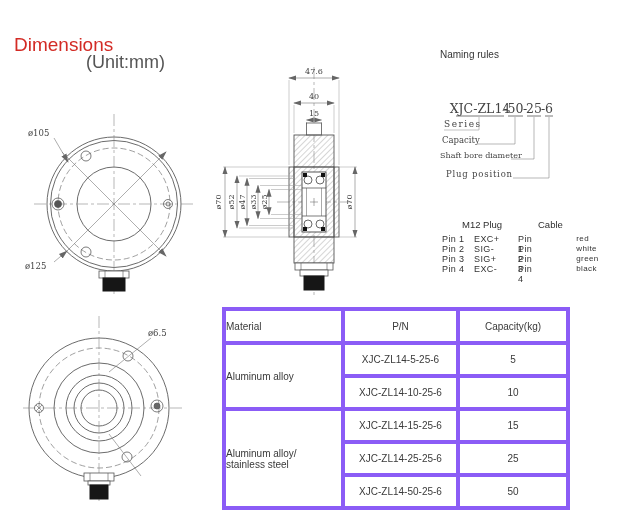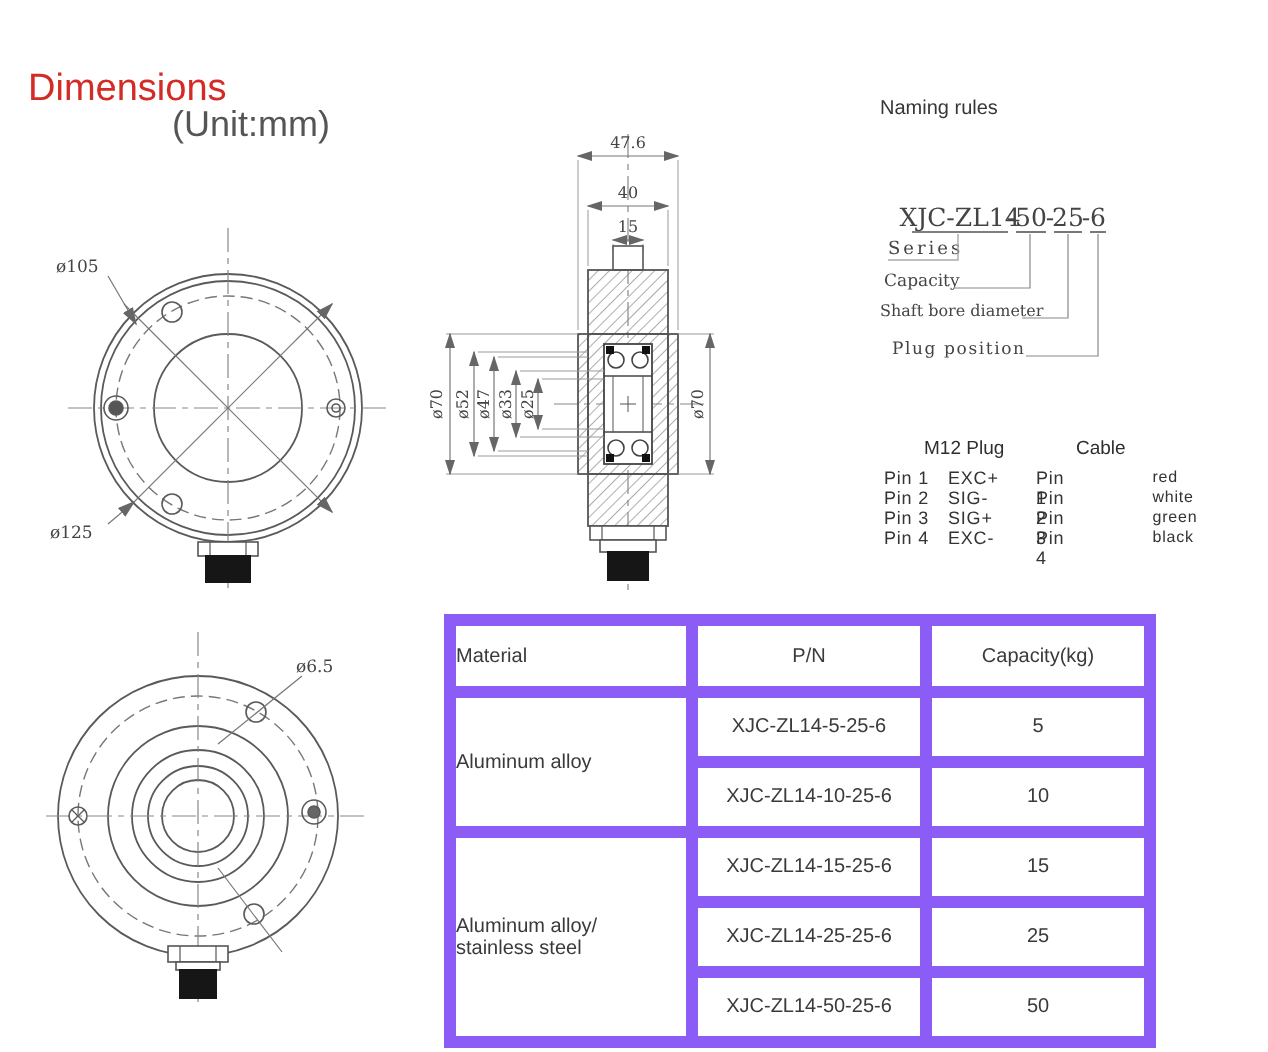--- a/index.html
+++ b/index.html
@@ -19,21 +19,21 @@
   .pin-col{width:62px;}
   .pin-col.cable-col{width:58px;}
   .pin-title{font-size:9.5px;margin-bottom:4px;color:#2e2e2e;padding-left:20px;}
   .pin-row{display:flex;height:10px;line-height:10px;letter-spacing:0.4px;}
   .pin-id{width:32px;}
   .pin-val{width:30px;}
   .cable-col .pin-val{font-size:8px;margin-left:44px;}
   
   .spec-table{position:absolute;left:222px;top:307px;border-collapse:collapse;table-layout:fixed;
     font-size:10px;color:#3a3a3a;}
-  .spec-table th,.spec-table td{border:6px solid #8b5cf6;font-weight:400;padding:0;}
+  .spec-table th,.spec-table td{border:4px solid #8b5cf6;font-weight:400;padding:0;}
   .spec-table th{height:30px;}
   .spec-table td{height:29px;}
   .col-mat{width:115px;}
   .col-pn{width:111px;}
   .col-cap{width:106px;}
   .cell-left{text-align:left;padding-left:16px;}
   .cell-center{text-align:center;}
   .note-text{position:absolute;left:222px;top:493px;width:362px;font-size:10px;
     line-height:12.5px;color:#4a4a4a;}
 </style>

